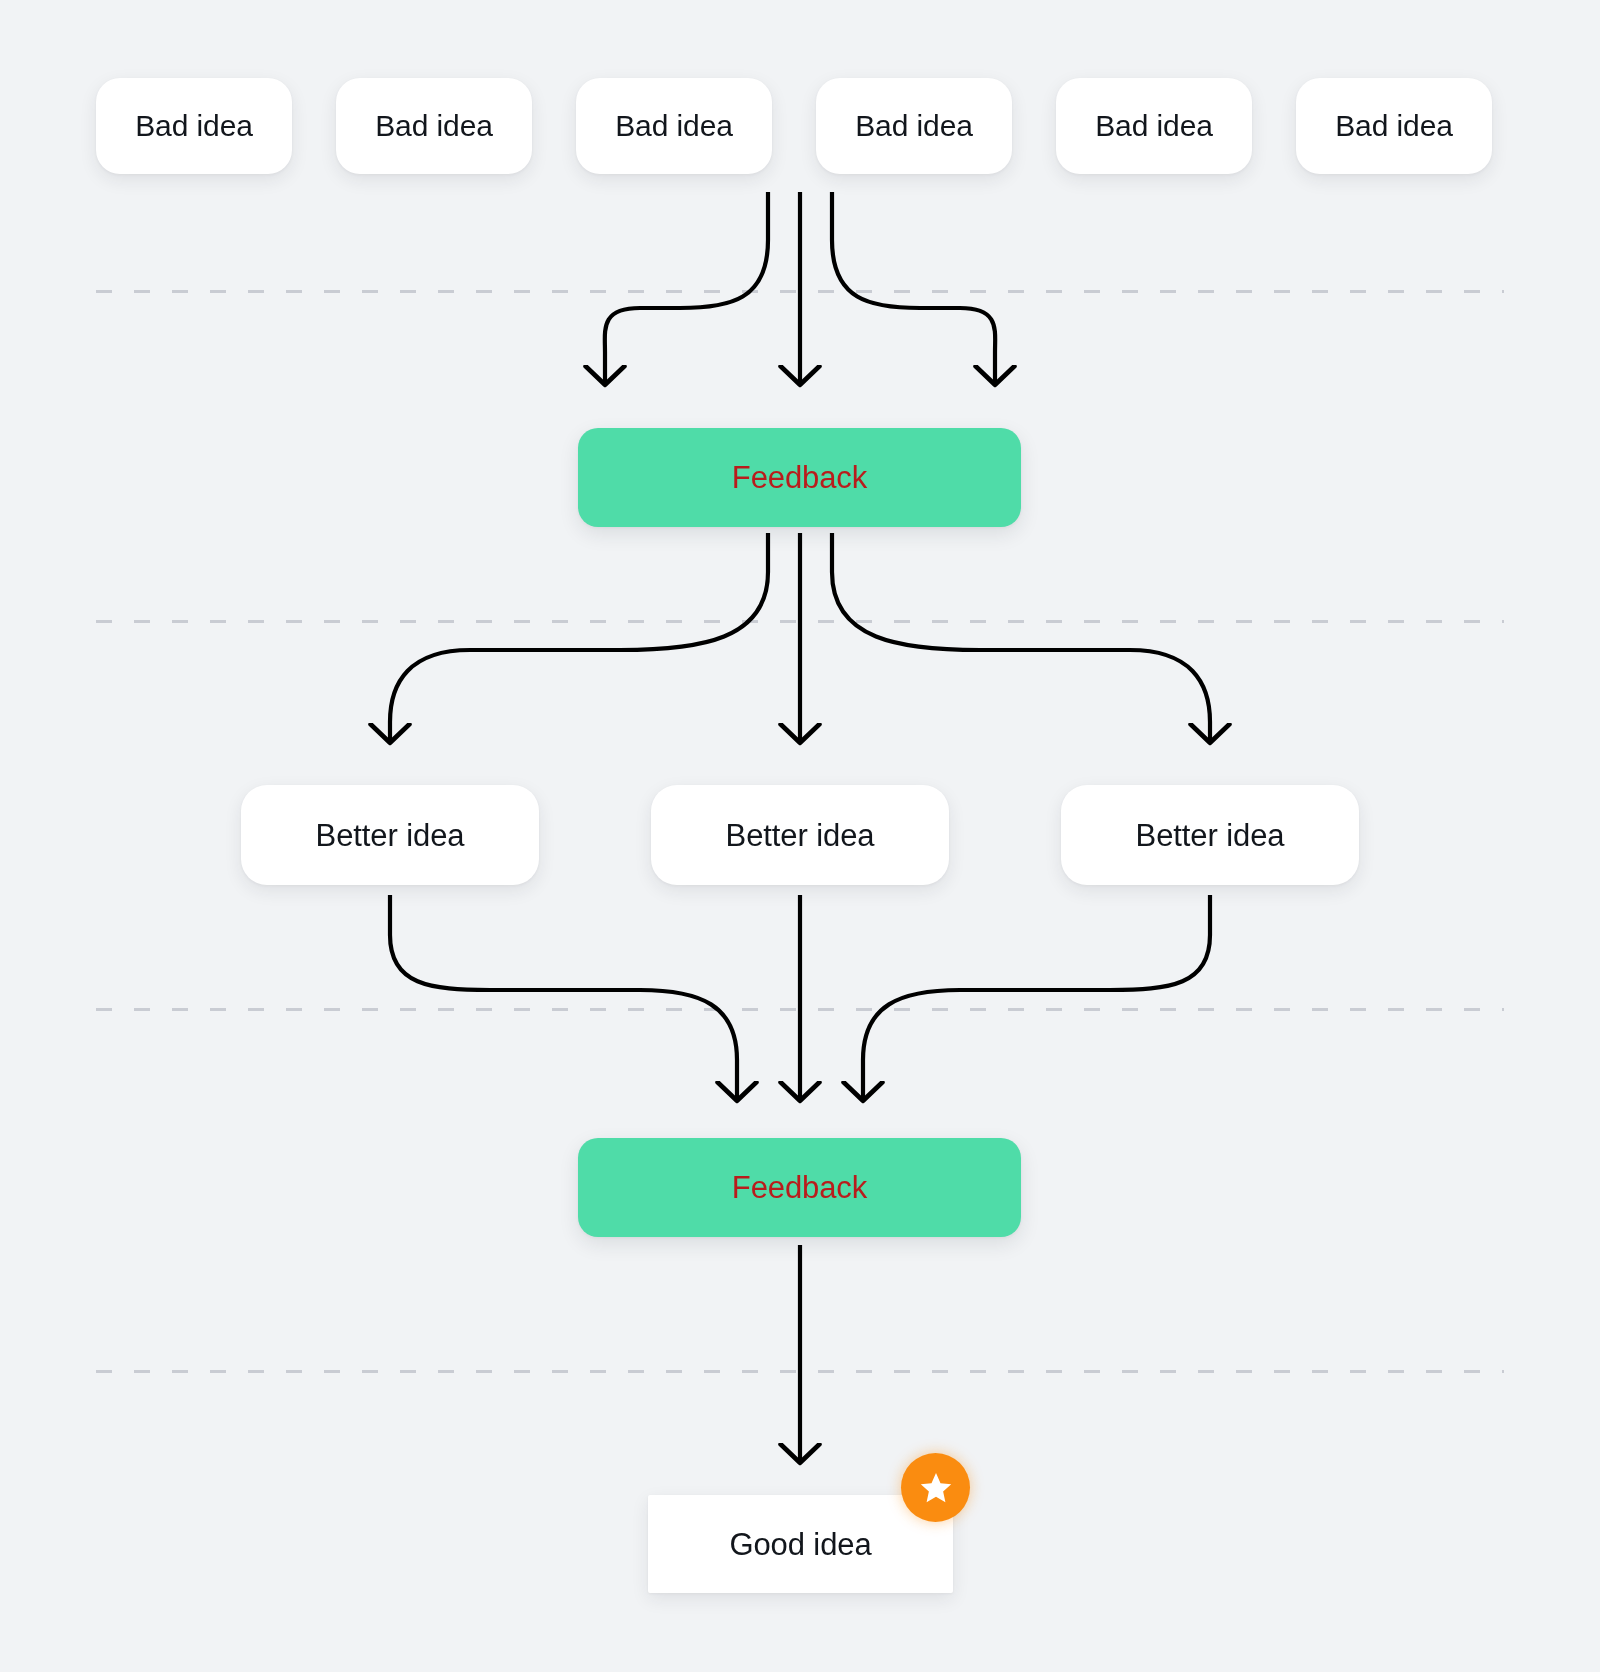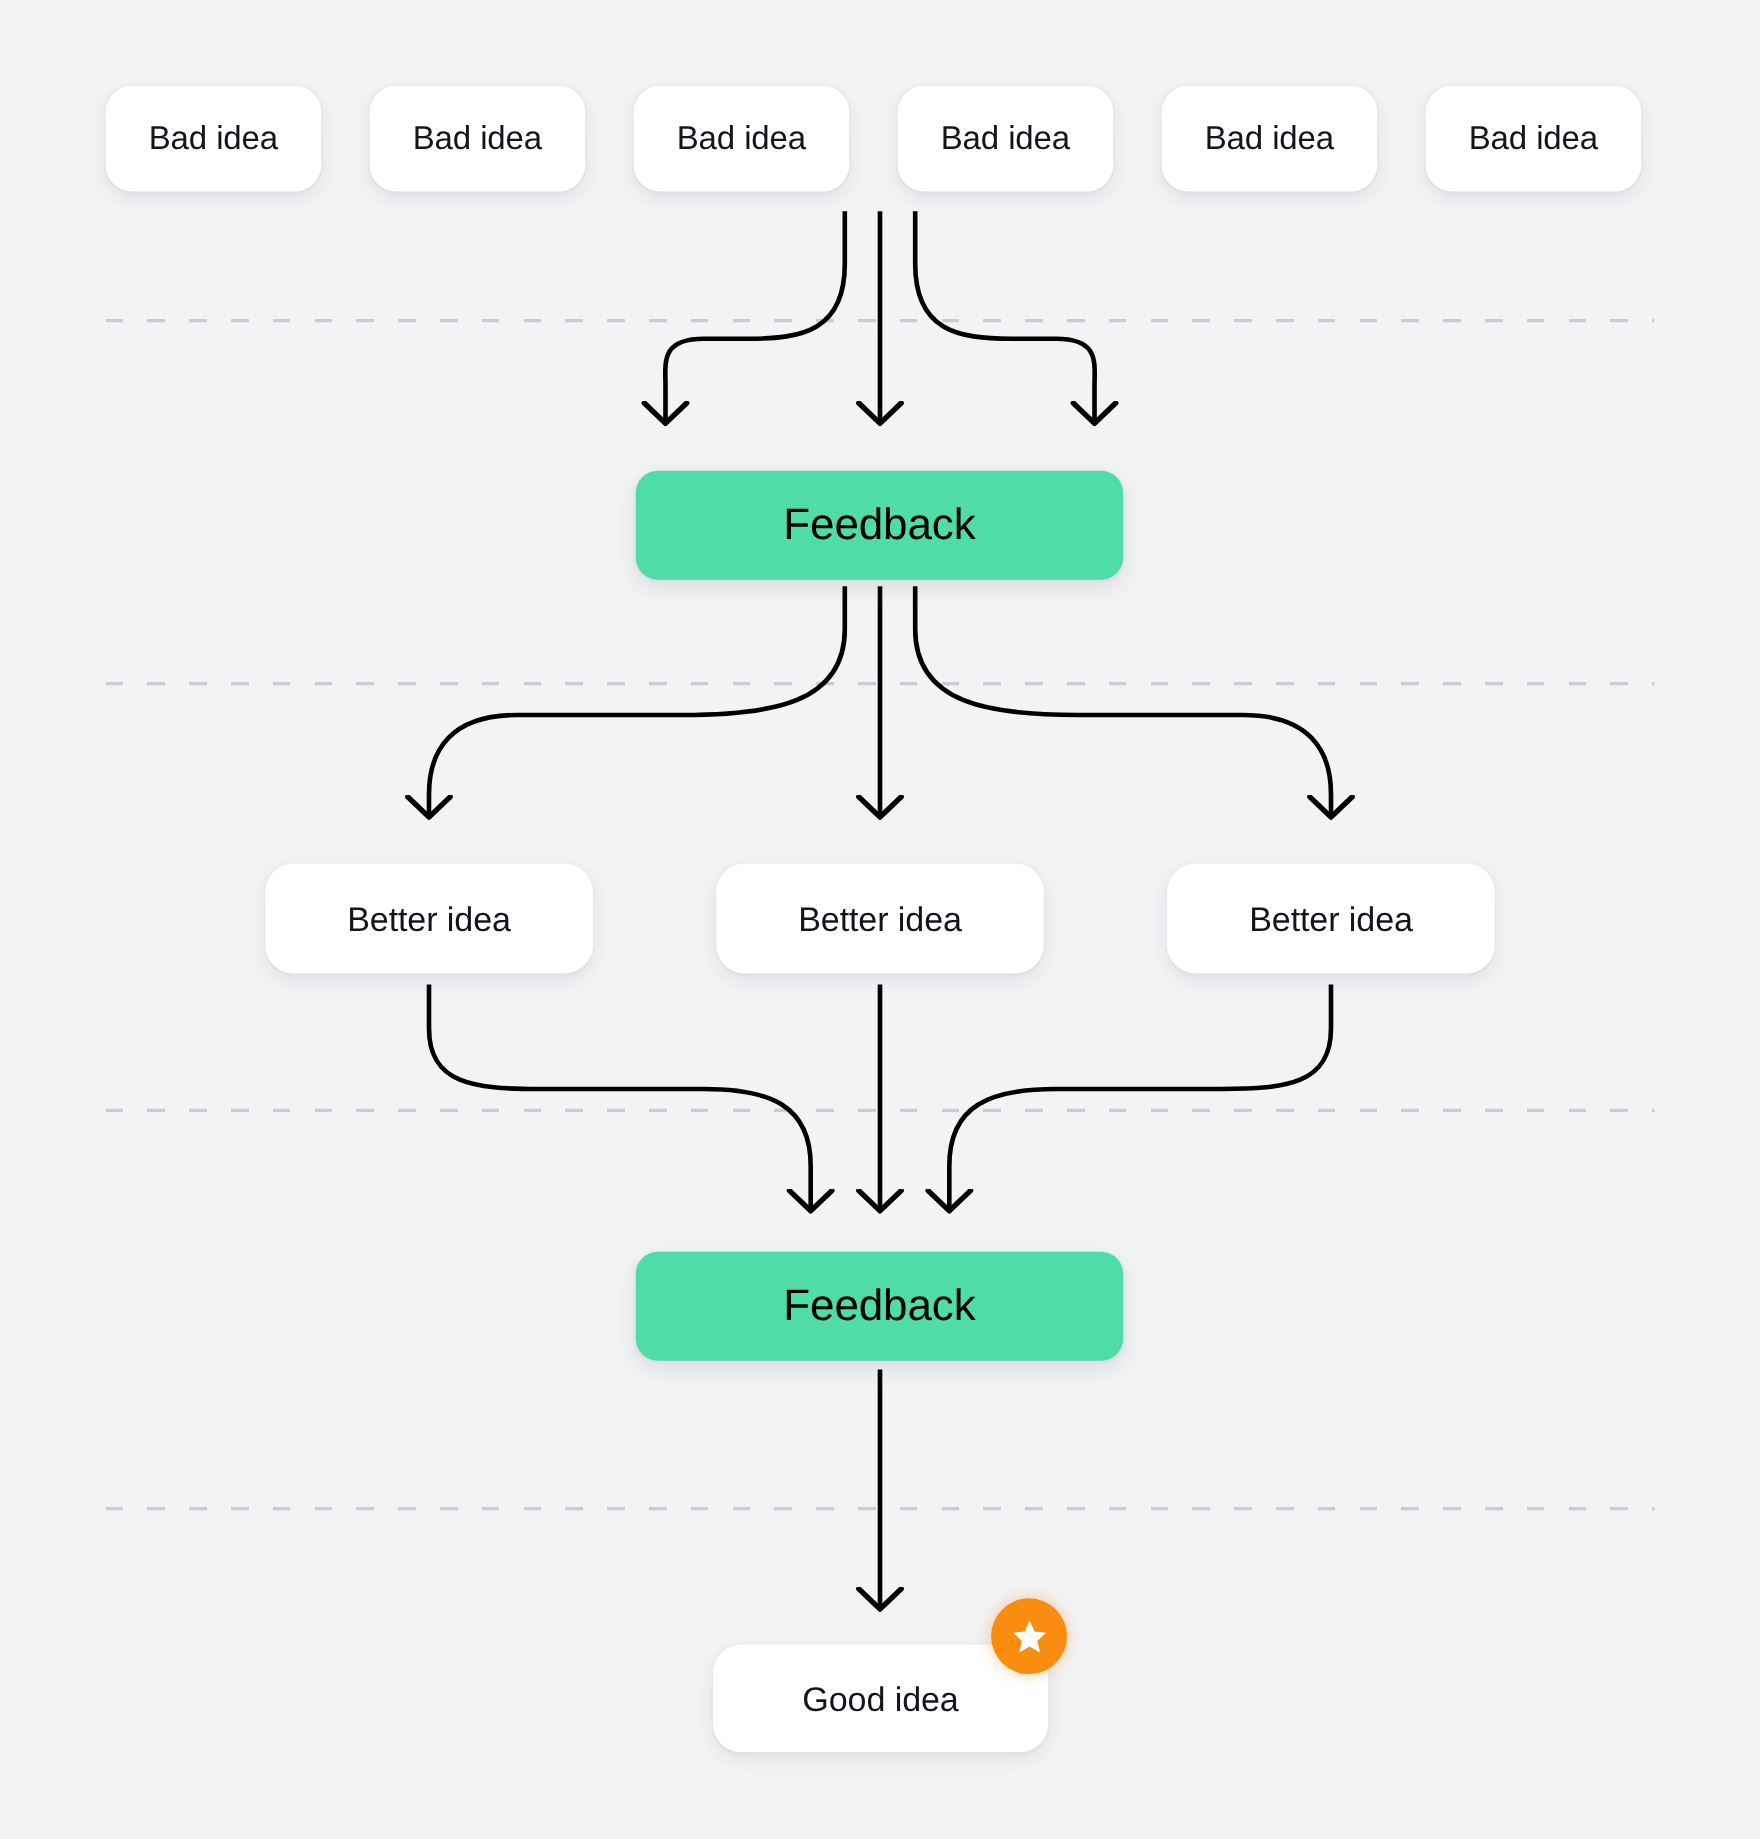--- a/index.html
+++ b/index.html
@@ -79,42 +79,42 @@
     height: 100px;
     border-radius: 26px;
   }
   .card.better .label { font-size: 31px; }
 
   .card.good {
     top: 1495px;
     left: 648px;
     width: 305px;
     height: 98px;
-    border-radius: 26px;
+    border-radius: 2px;
   }
   .card.good .label { font-size: 31px; }
 
   
   .feedback {
     position: absolute;
     left: 578px;
     width: 443px;
     height: 99px;
     background: #4fdca8;
     border-radius: 20px;
     display: flex;
     align-items: center;
     justify-content: center;
     box-shadow: 0 7px 20px rgba(32,38,50,0.10),
                 0 1px 3px rgba(32,38,50,0.05);
     z-index: 4;
   }
   .feedback .label {
-    font-size: 40px;
-    color: #000000;
+    font-size: 31px;
+    color: #b91c1c;
     letter-spacing: -0.1px;
     text-align: right;
   }
   .feedback.one { top: 428px; }
   .feedback.two { top: 1138px; }
 
   
   .star-badge {
     position: absolute;
     left: 901px;

